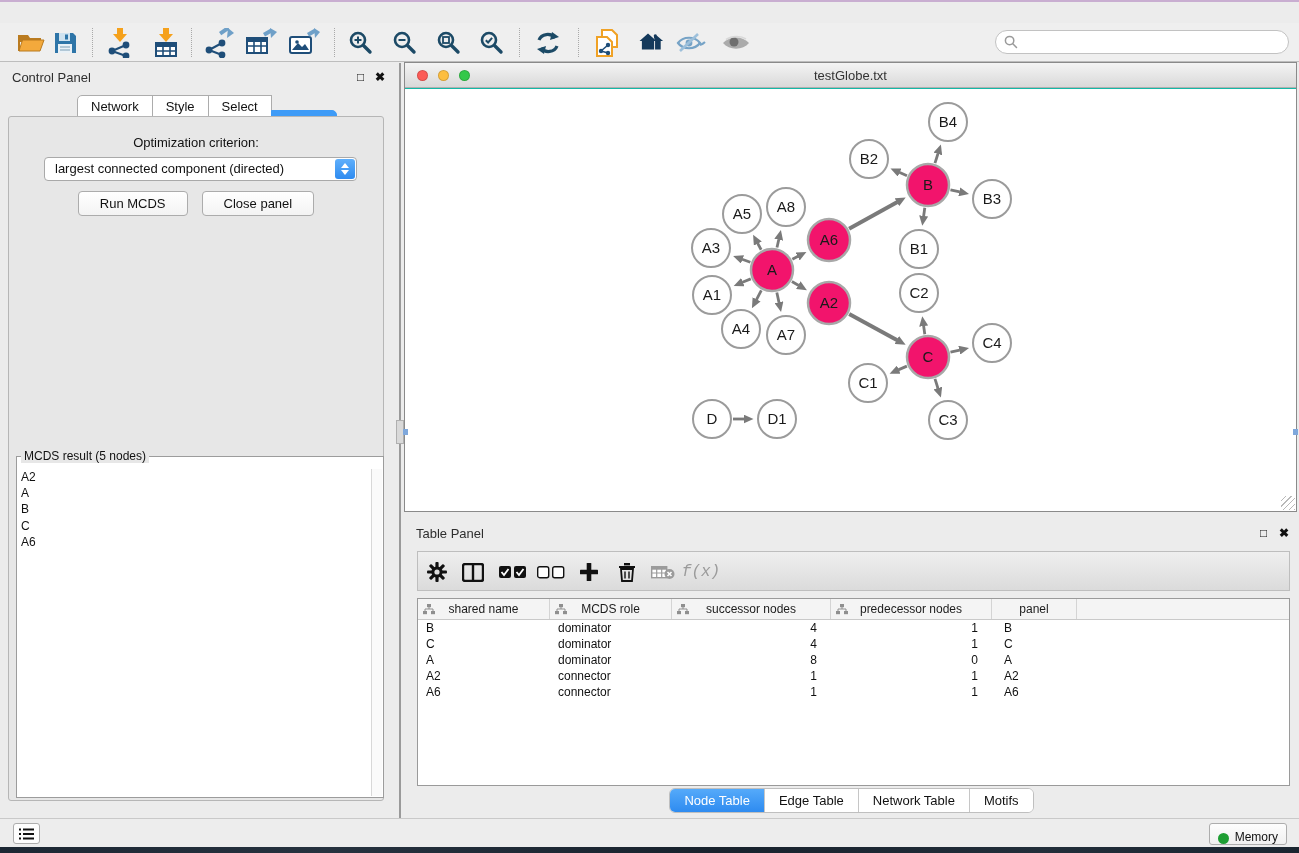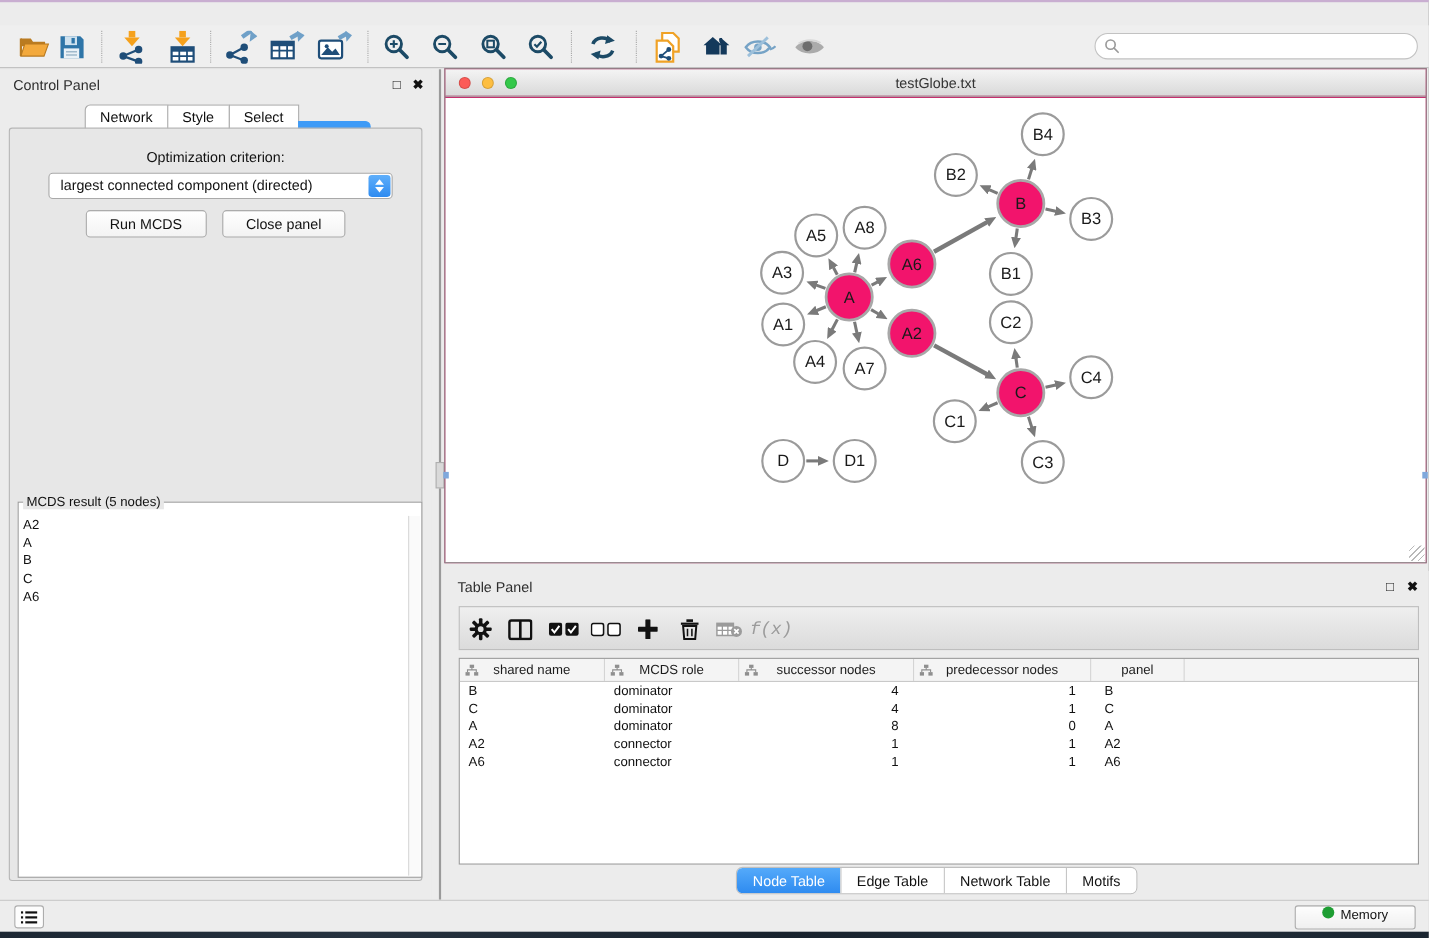--- a/index.html
+++ b/index.html
@@ -48,21 +48,21 @@
   .legend { position:absolute; top:-8px; left:4px; padding:0 3px; background:#E7E7E7; font-size:12px; color:#111; }
   .result-list { position:absolute; left:4px; top:12px; right:14px; bottom:2px; overflow:hidden; }
   .result-item { font-size:12px; line-height:16.2px; color:#111; }
   .scrolltrack { position:absolute; right:1px; top:12px; bottom:1px; width:11px; background:#FAFAFA; border-left:1px solid #D8D8D8; }
 
   
   .splitline { position:absolute; left:399px; top:63px; width:2px; height:755px; background:#9A9A9A; }
   .splithandle { position:absolute; left:396px; top:420px; width:8px; height:24px; background:#D9D9D9; border:1px solid #AFAFAF; }
 
   
-  .netwin { position:absolute; left:404px; top:62px; width:893px; height:450px; background:#be185d; border:1px solid #8A8A8A; }
+  .netwin { position:absolute; left:404px; top:62px; width:893px; height:450px; background:#14b8a6; border:1px solid #8A8A8A; }
   .net-titlebar { position:absolute; left:0; top:0; right:0; height:25px;
                   background:linear-gradient(#F4F4F4,#D9D9D9); border-bottom:1px solid #B0B0B0; }
   .net-titlebar .title { text-align:center; line-height:25px; font-size:13px; color:#333; }
   .net-canvas { position:absolute; left:0; top:26px; right:0; bottom:0; background:#fff; }
   .grip { position:absolute; right:1px; bottom:1px; width:14px; height:14px;
           background:repeating-linear-gradient(135deg, transparent 0 3px, #B9B9B9 3px 4px); }
   .bluehandle { position:absolute; width:5px; height:6px; background:#7FA8DC; }
 
   
   .tablepanel { position:absolute; left:404px; top:519px; width:895px; height:299px; background:#ECECEC; }
@@ -83,22 +83,22 @@
   .seg-wrap { position:absolute; left:0; right:0; top:269px; display:flex; justify-content:center; }
   .seg { display:flex; border:1px solid #BFBFBF; border-radius:6px; overflow:hidden; background:#fff; }
   .seg-tab { padding:4px 14px; font-size:13px; color:#111; border-left:1px solid #C6C6C6; background:#fff; }
   .seg-tab:first-child { border-left:none; }
   .seg-tab.active { background:linear-gradient(#55AAFA,#2E8BF0); color:#fff; }
 
   
   .statusbar { position:absolute; left:0; top:818px; width:100%; height:29px; background:#EDEDED; border-top:1px solid #C9C9C9; }
   .listbtn { position:absolute; left:13px; top:4px; width:27px; height:21px; background:#FDFDFD; border:1px solid #ADADAD; border-radius:3px;
              display:flex; align-items:center; justify-content:center; }
-  .membtn { position:absolute; right:12px; top:4px; height:22px; padding:0 24px; background:linear-gradient(#FDFDFD,#F0F0F0);
-            border:1px solid #ADADAD; border-radius:3px; display:flex; align-items:flex-start; gap:6px; }
+  .membtn { position:absolute; right:12px; top:4px; height:22px; padding:0 8px; background:linear-gradient(#FDFDFD,#F0F0F0);
+            border:1px solid #ADADAD; border-radius:3px; display:flex; align-items:flex-end; gap:6px; }
   .memdot { width:11px; height:11px; border-radius:50%; background:#1E9E33; }
   .membtn span { font-size:12px; color:#111; }
   .darkstrip { position:absolute; left:0; top:847px; width:100%; height:6px;
                background:linear-gradient(90deg,#1C2733,#26323F 25%,#18222D 55%,#222E3A 80%,#1A2530); }
 </style>
 </head>
 <body>
 
 <div id="root">
   <div class="topstrip"></div>

